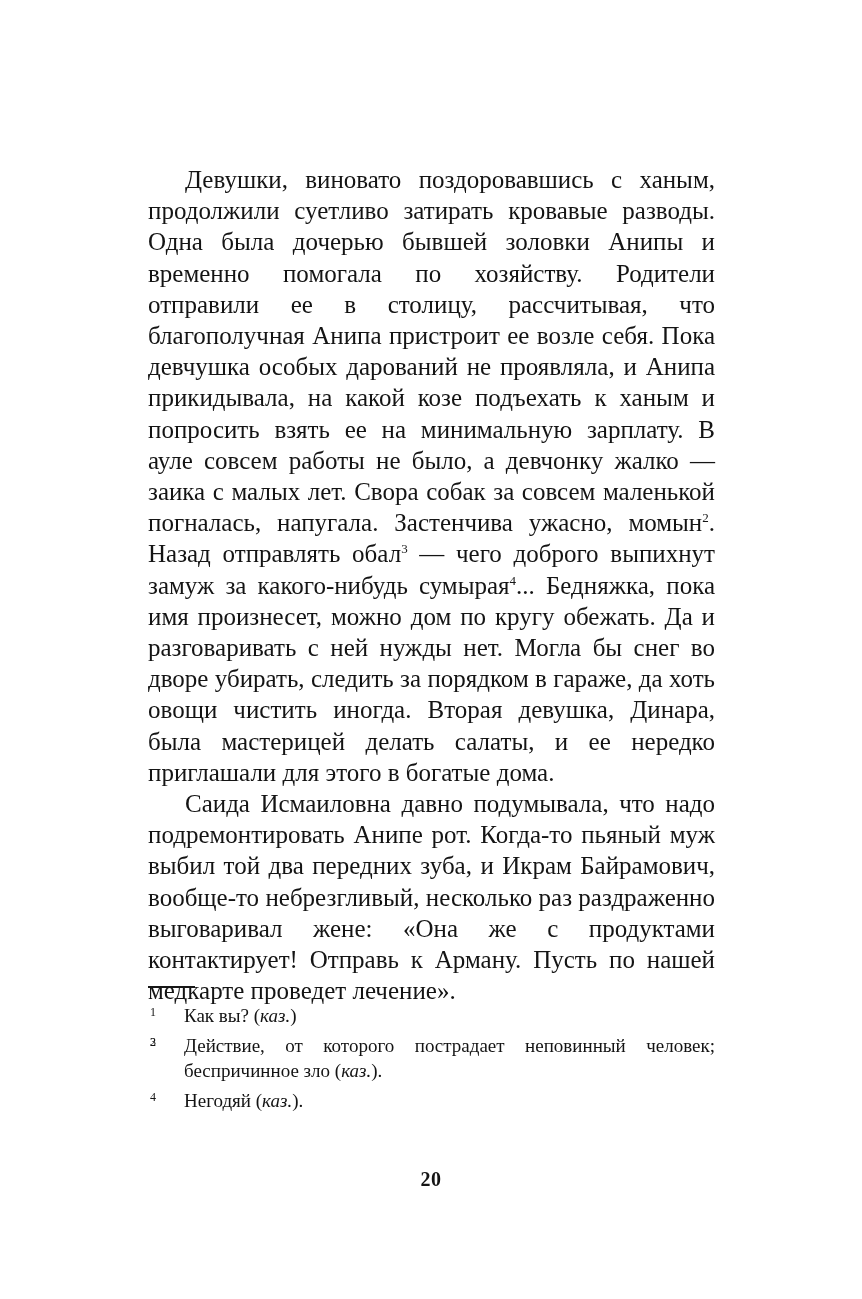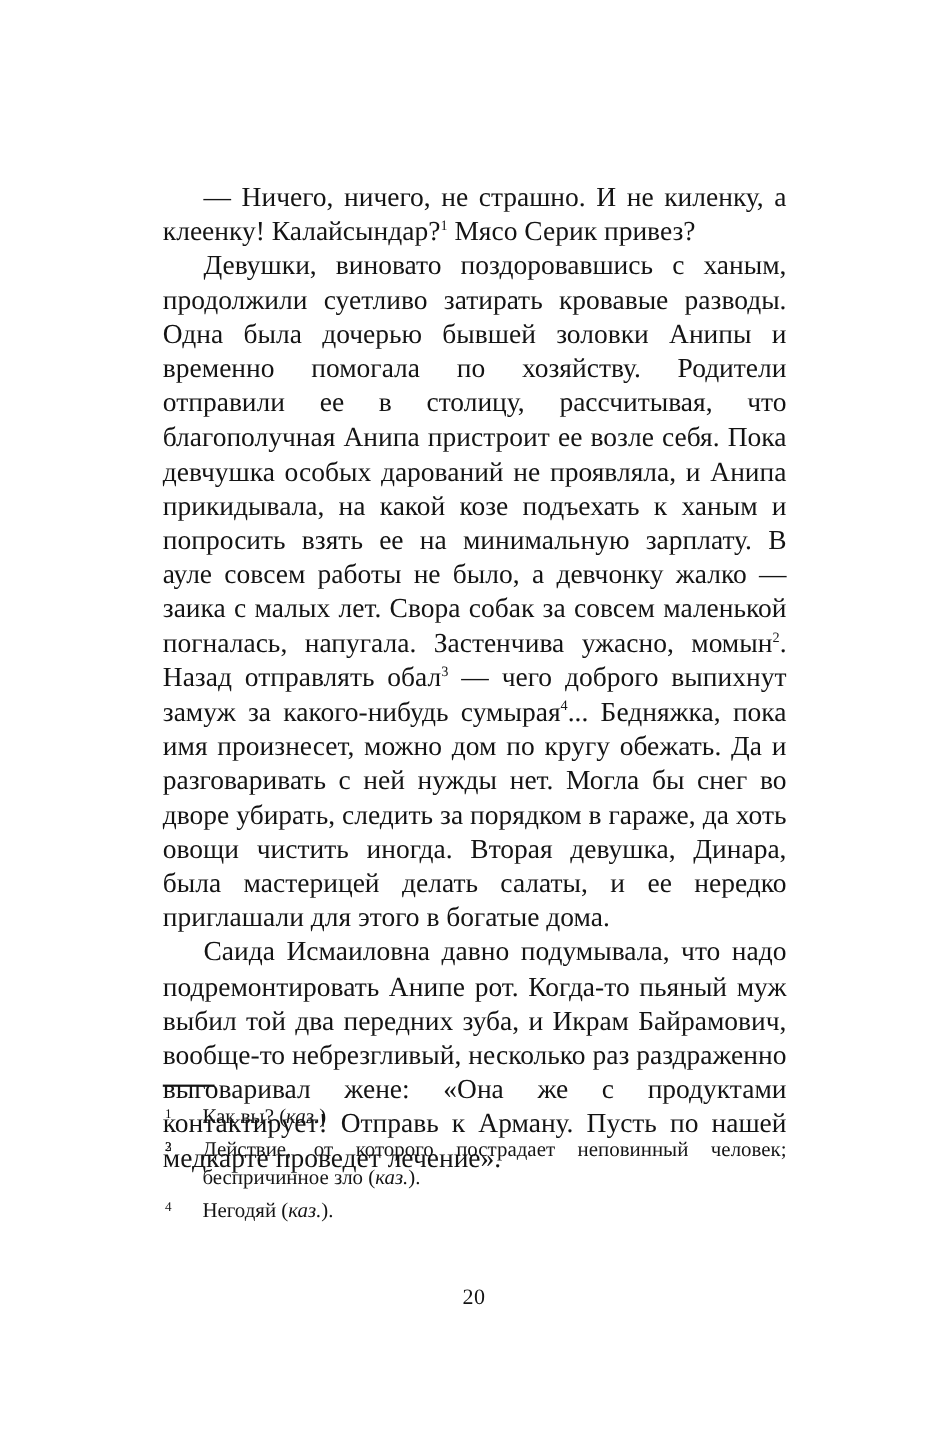--- a/index.html
+++ b/index.html
@@ -59,30 +59,29 @@
     font-size: 12px;
   }
   .footnote i { }
   .page-number {
     position: absolute;
     left: 0;
     right: 0;
     top: 1168px;
     text-align: center;
     font-size: 20px;
-    font-weight: normal;
+    font-weight: bold;
     letter-spacing: 0.5px;
   }
 </style>
 </head>
 <body>
 
 <div class="page">
   <div class="text-block" id="paragraphs">
-      <p>—  Ничего, ничего, не страшно. И не киленку, а клеенку! Калайсындар?<sup class="fn-ref">1</sup> Мясо Серик привез?</p>
       <p>Девушки, виновато поздоровавшись с ханым, продолжили суетливо затирать кровавые разводы. Одна была дочерью бывшей золовки Анипы и временно помогала по хозяйству. Родители отправили ее в столицу, рассчитывая, что благополучная Анипа пристроит ее возле себя. Пока девчушка особых дарований не проявляла, и Анипа прикидывала, на какой козе подъехать к ханым и попросить взять ее на минимальную зарплату. В ауле совсем работы не было, а девчонку жалко — заика с малых лет. Свора собак за совсем маленькой погналась, напугала. Застенчива ужасно, момын<sup class="fn-ref">2</sup>. Назад отправлять обал<sup class="fn-ref">3</sup> — чего доброго выпихнут замуж за какого-нибудь сумырая<sup class="fn-ref">4</sup>... Бедняжка, пока имя произнесет, можно дом по кругу обежать. Да и разговаривать с ней нужды нет. Могла бы снег во дворе убирать, следить за порядком в гараже, да хоть овощи чистить иногда. Вторая девушка, Динара, была мастерицей делать салаты, и ее нередко приглашали для этого в богатые дома.</p>
       <p>Саида Исмаиловна давно подумывала, что надо подремонтировать Анипе рот. Когда-то пьяный муж выбил той два передних зуба, и Икрам Байрамович, вообще-то небрезгливый, несколько раз раздраженно выговаривал жене: «Она же с продуктами контактирует! Отправь к Арману. Пусть по нашей медкарте проведет лечение».</p>
     </div>
   <div class="fn-sep"></div>
   <div class="footnotes" id="footnotes">
       <div class="footnote"><span class="fn-marker">1</span><span>Как вы? (<i>каз.</i>)</span></div>
       <div class="footnote"><span class="fn-marker">2</span></div>
       <div class="footnote"><span class="fn-marker">3</span><span>Действие, от которого пострадает неповинный человек; беспричинное зло (<i>каз.</i>).</span></div>
       <div class="footnote"><span class="fn-marker">4</span><span>Негодяй (<i>каз.</i>).</span></div>
     </div>

